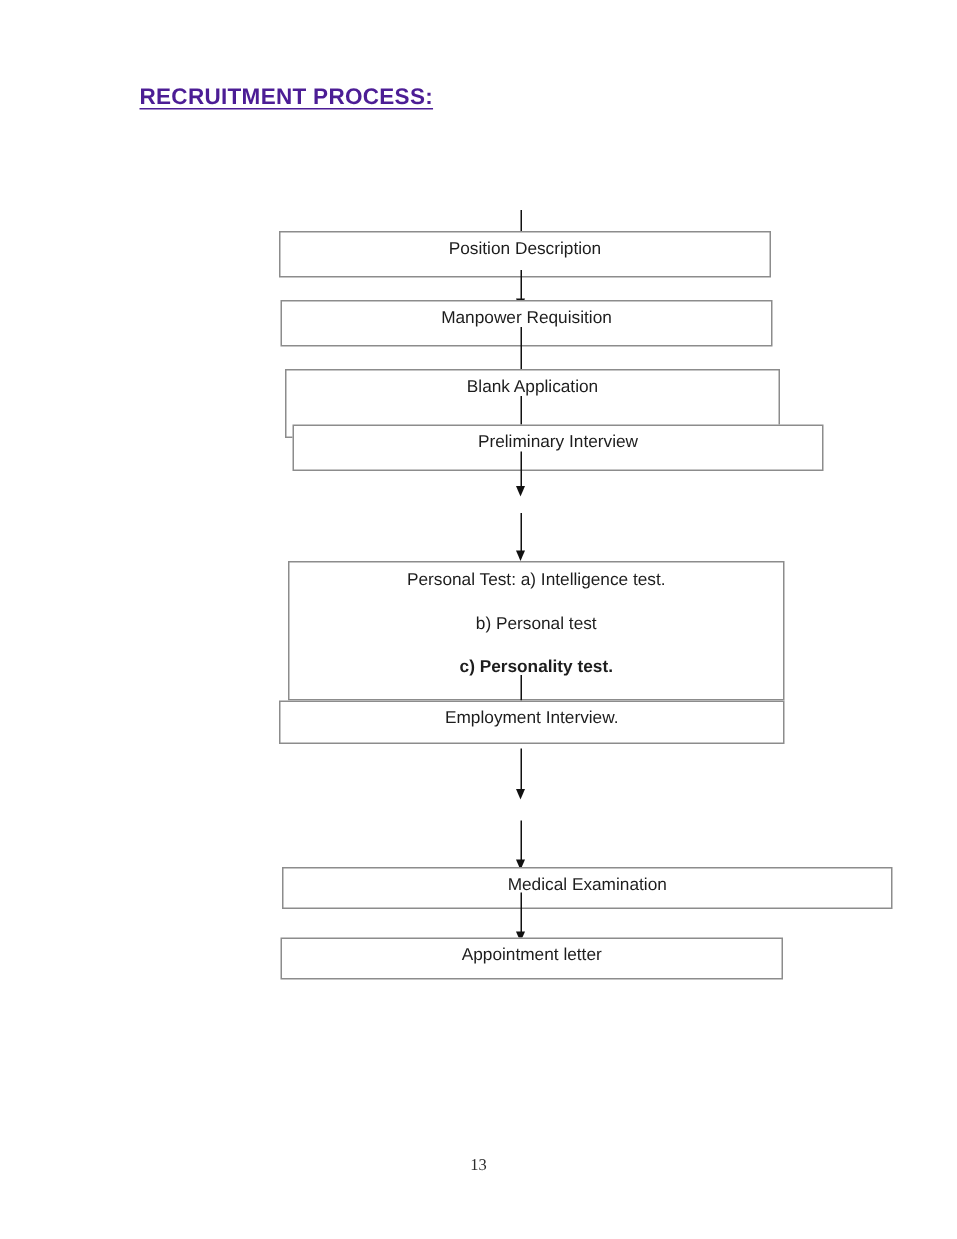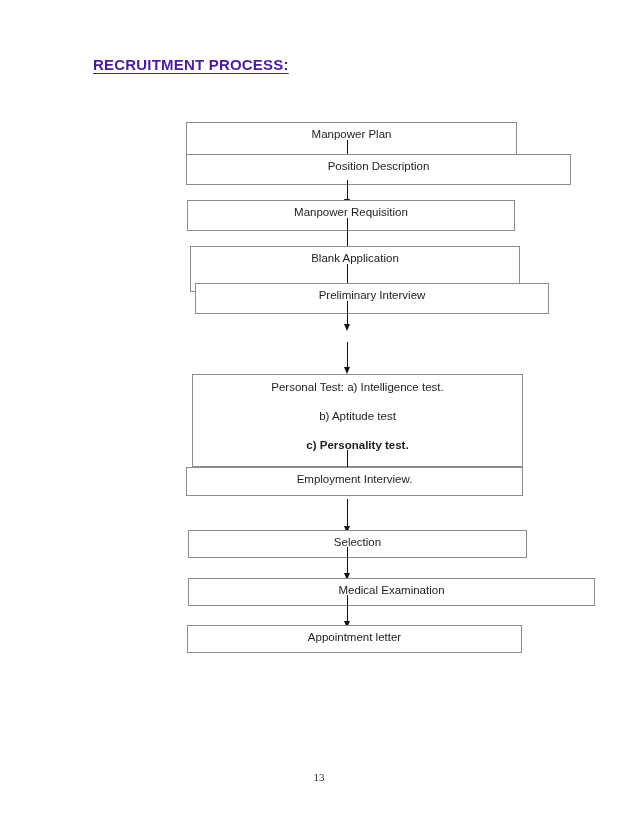--- a/index.html
+++ b/index.html
@@ -106,26 +106,23 @@
 </style>
 </head>
 <body>
 
 <div class="page">
 
   <div class="page-title">RECRUITMENT PROCESS:</div>
 
   <div class="flow">
 
-    <div class="node single" style="left:186px; top:122px; width:331px; height:33px;">
-      <span class="node-label">Manpower Plan</span>
-    </div>
     <div class="arrow" style="left:347px; top:140px; height:22px;"></div>
 
-    <div class="node single" style="left:186px; top:154px; width:385px; height:31px;">
+    <div class="node single" style="left:186px; top:154px; width:328px; height:31px;">
       <span class="node-label">Position Description</span>
     </div>
     <div class="arrow" style="left:347px; top:180px; height:20px;"></div>
 
     <div class="node single" style="left:187px; top:200px; width:328px; height:31px;">
       <span class="node-label">Manpower Requisition</span>
     </div>
     <div class="arrow" style="left:347px; top:218px; height:29px;"></div>
 
     <div class="node single" style="left:190px; top:246px; width:330px; height:46px;">
@@ -135,33 +132,30 @@
 
     <div class="node single" style="left:195px; top:283px; width:354px; height:31px;">
       <span class="node-label">Preliminary Interview</span>
     </div>
     <div class="arrow" style="left:347px; top:301px; height:24px;"></div>
 
     <div class="arrow" style="left:347px; top:342px; height:26px;"></div>
 
     <div class="node multi" style="left:192px; top:374px; width:331px; height:93px;">
       <span class="node-label">Personal Test: a) Intelligence test.</span>
-      <span class="node-label">b) Aptitude test</span>
+      <span class="node-label">b) Personal test</span>
       <span class="node-label">c) Personality test.</span>
     </div>
     <div class="arrow" style="left:347px; top:450px; height:27px;"></div>
 
     <div class="node single" style="left:186px; top:467px; width:337px; height:29px;">
       <span class="node-label">Employment Interview.</span>
     </div>
     <div class="arrow" style="left:347px; top:499px; height:28px;"></div>
 
-    <div class="node single" style="left:188px; top:530px; width:339px; height:28px;">
-      <span class="node-label">Selection</span>
-    </div>
     <div class="arrow" style="left:347px; top:547px; height:27px;"></div>
 
     <div class="node single" style="left:188px; top:578px; width:407px; height:28px;">
       <span class="node-label">Medical Examination</span>
     </div>
     <div class="arrow" style="left:347px; top:595px; height:27px;"></div>
 
     <div class="node single" style="left:187px; top:625px; width:335px; height:28px;">
       <span class="node-label">Appointment letter</span>
     </div>

